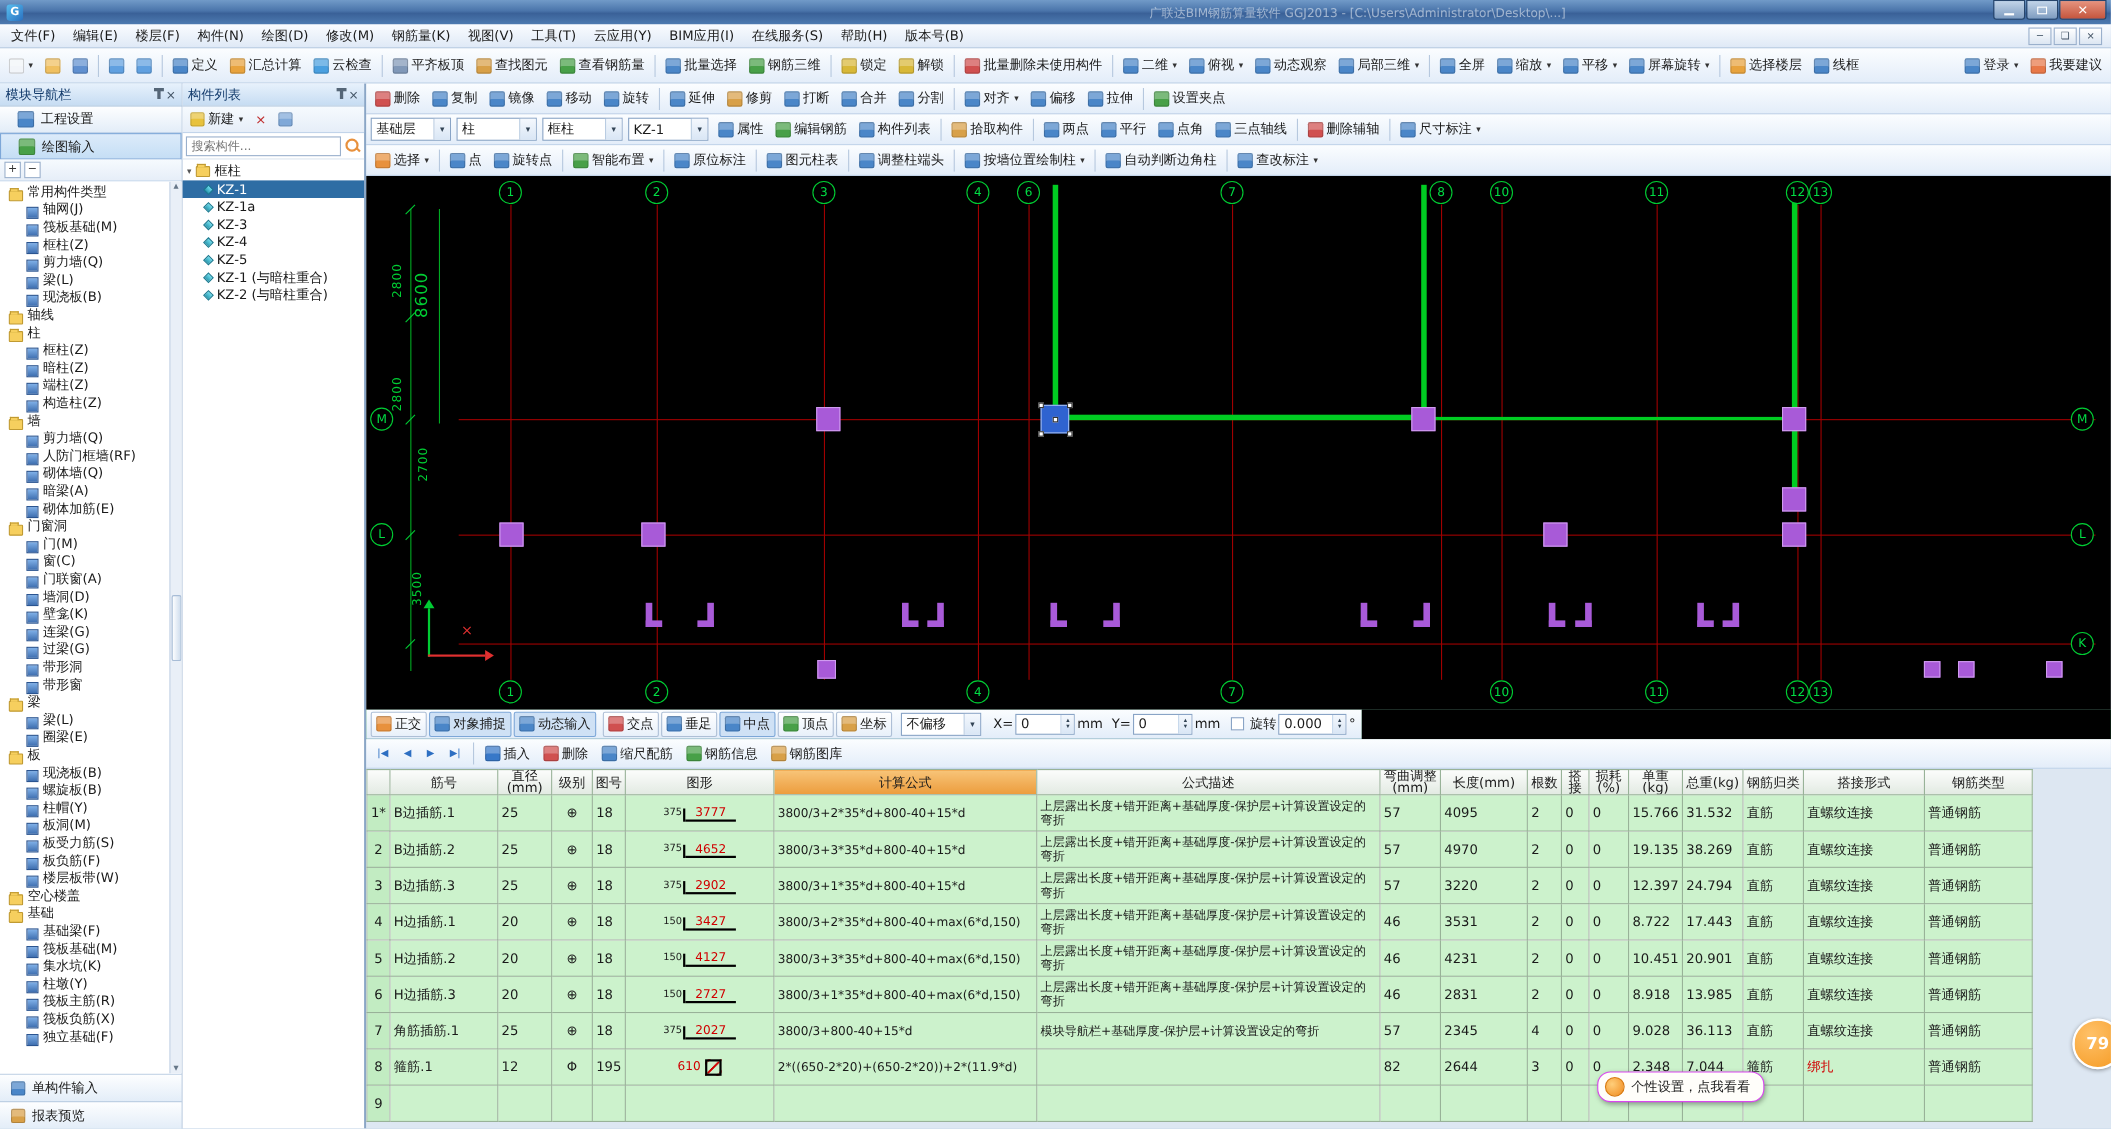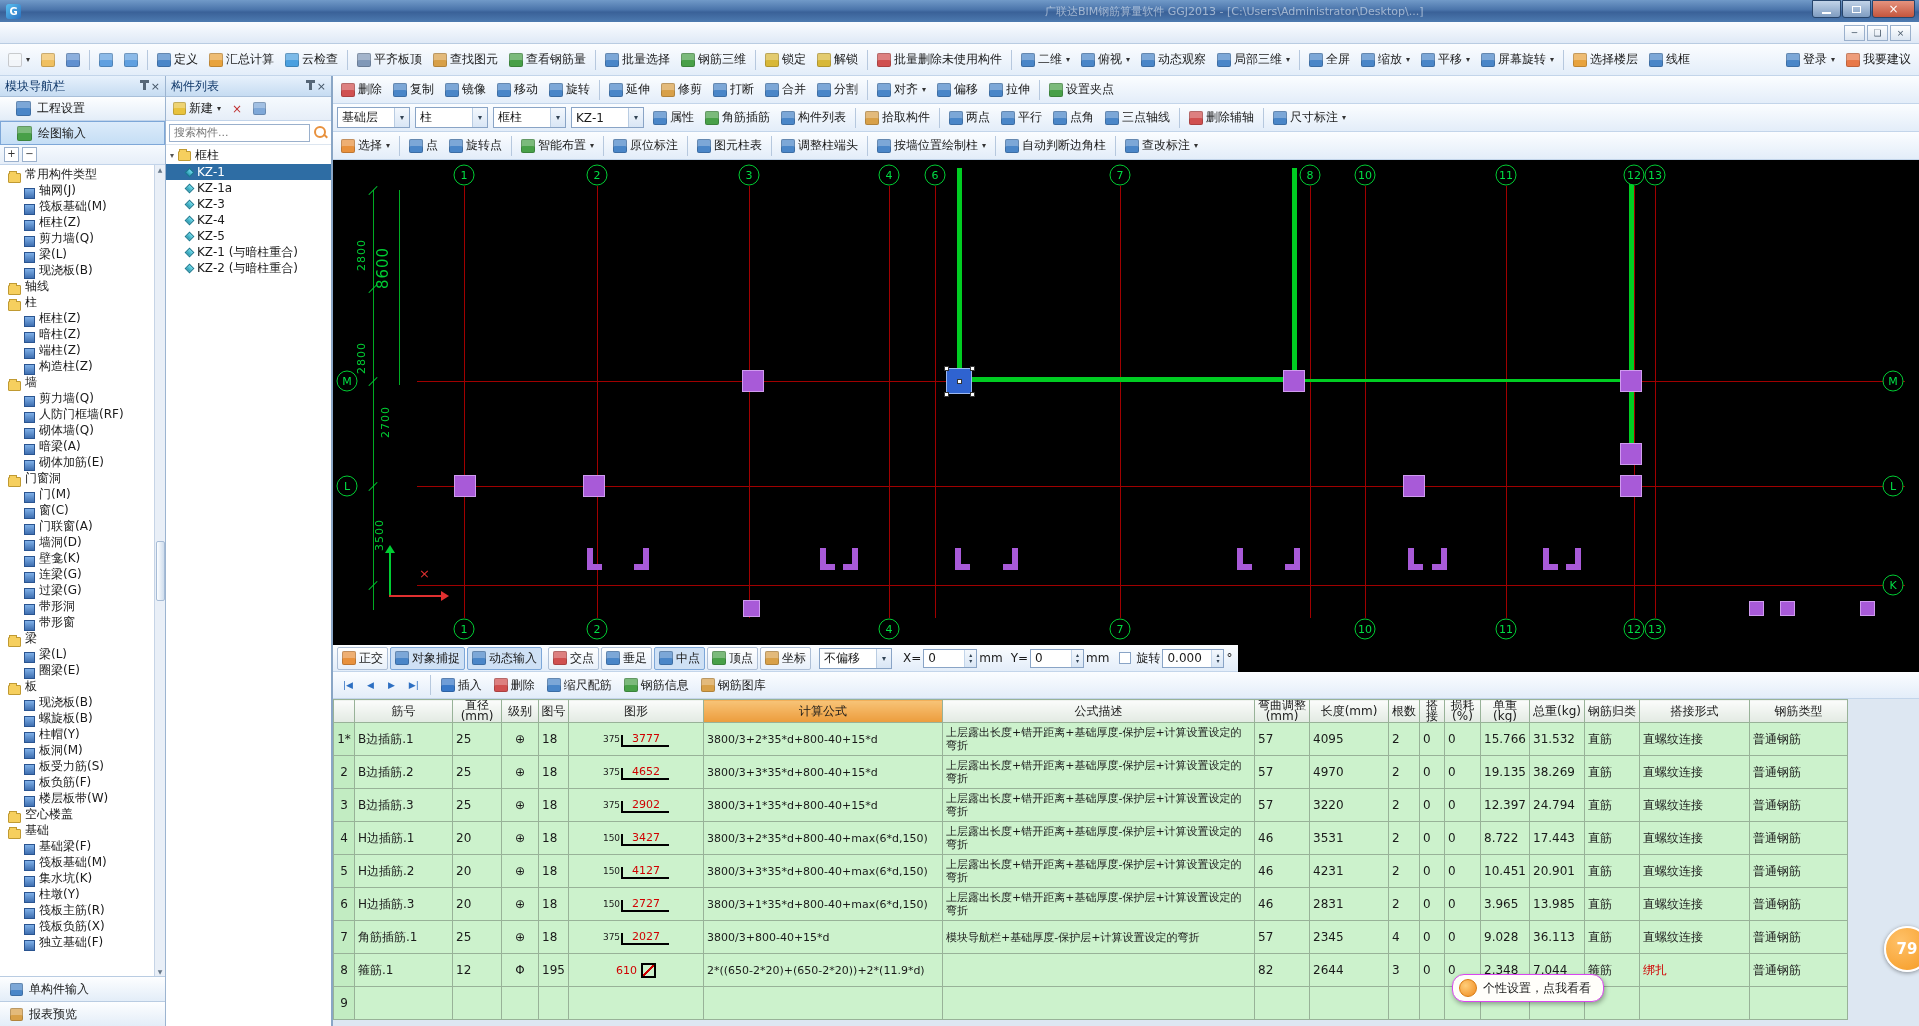--- a/index.html
+++ b/index.html
@@ -148,20 +148,36 @@
         <span class="wb-min"></span>
       </span>
     <span class="wb">
         <span class="wb-max"></span>
       </span>
     <span class="wb close">×</span>
   </div>
 </div>
 
 <div id="menubar">
+  <div id="menu-items">
+      <div class="menu-item">文件(F)</div>
+      <div class="menu-item">编辑(E)</div>
+      <div class="menu-item">楼层(F)</div>
+      <div class="menu-item">构件(N)</div>
+      <div class="menu-item">绘图(D)</div>
+      <div class="menu-item">修改(M)</div>
+      <div class="menu-item">钢筋量(K)</div>
+      <div class="menu-item">视图(V)</div>
+      <div class="menu-item">工具(T)</div>
+      <div class="menu-item">云应用(Y)</div>
+      <div class="menu-item">BIM应用(I)</div>
+      <div class="menu-item">在线服务(S)</div>
+      <div class="menu-item">帮助(H)</div>
+      <div class="menu-item">版本号(B)</div>
+    </div>
   <div id="mdi-btns">
     <span class="mdi-b">─</span>
     <span class="mdi-b">❏</span>
     <span class="mdi-b">×</span>
   </div>
 </div>
 
 <div id="toolbar1" class="toolbar">
   <div id="tb1-left">
       <div class="tb-btn">
@@ -665,21 +681,21 @@
       <div class="combo">
         <span class="combo-val">KZ-1</span>
         <span class="combo-arrow">▾</span>
       </div>
       <div class="tb-btn">
         <span class="tb-ico" style="background: rgb(74, 134, 200);"></span>
         <span class="tb-lbl">属性</span>
       </div>
       <div class="tb-btn">
         <span class="tb-ico" style="background: rgb(72, 160, 72);"></span>
-        <span class="tb-lbl">角筋插筋</span>
+        <span class="tb-lbl">编辑钢筋</span>
       </div>
       <div class="tb-btn">
         <span class="tb-ico" style="background: rgb(74, 134, 200);"></span>
         <span class="tb-lbl">构件列表</span>
       </div>
       <span class="tb-sep"></span>
       <div class="tb-btn">
         <span class="tb-ico" style="background: rgb(216, 160, 72);"></span>
         <span class="tb-lbl">拾取构件</span>
       </div>
@@ -1143,21 +1159,21 @@
                 <span class="fig-run">2727</span>
               </span>
             </td>
             <td class="c-formula">3800/3+1*35*d+800-40+max(6*d,150)</td>
             <td class="c-desc">上层露出长度+错开距离+基础厚度-保护层+计算设置设定的弯折</td>
             <td>46</td>
             <td>2831</td>
             <td>2</td>
             <td>0</td>
             <td>0</td>
-            <td>3.965</td>
+            <td>8.918</td>
             <td>13.985</td>
             <td>直筋</td>
             <td>直螺纹连接</td>
             <td>普通钢筋</td>
           </tr>
           <tr class="trow">
             <td class="c-no">7</td>
             <td>角筋插筋.1</td>
             <td>25</td>
             <td class="c-center">⊕</td>

